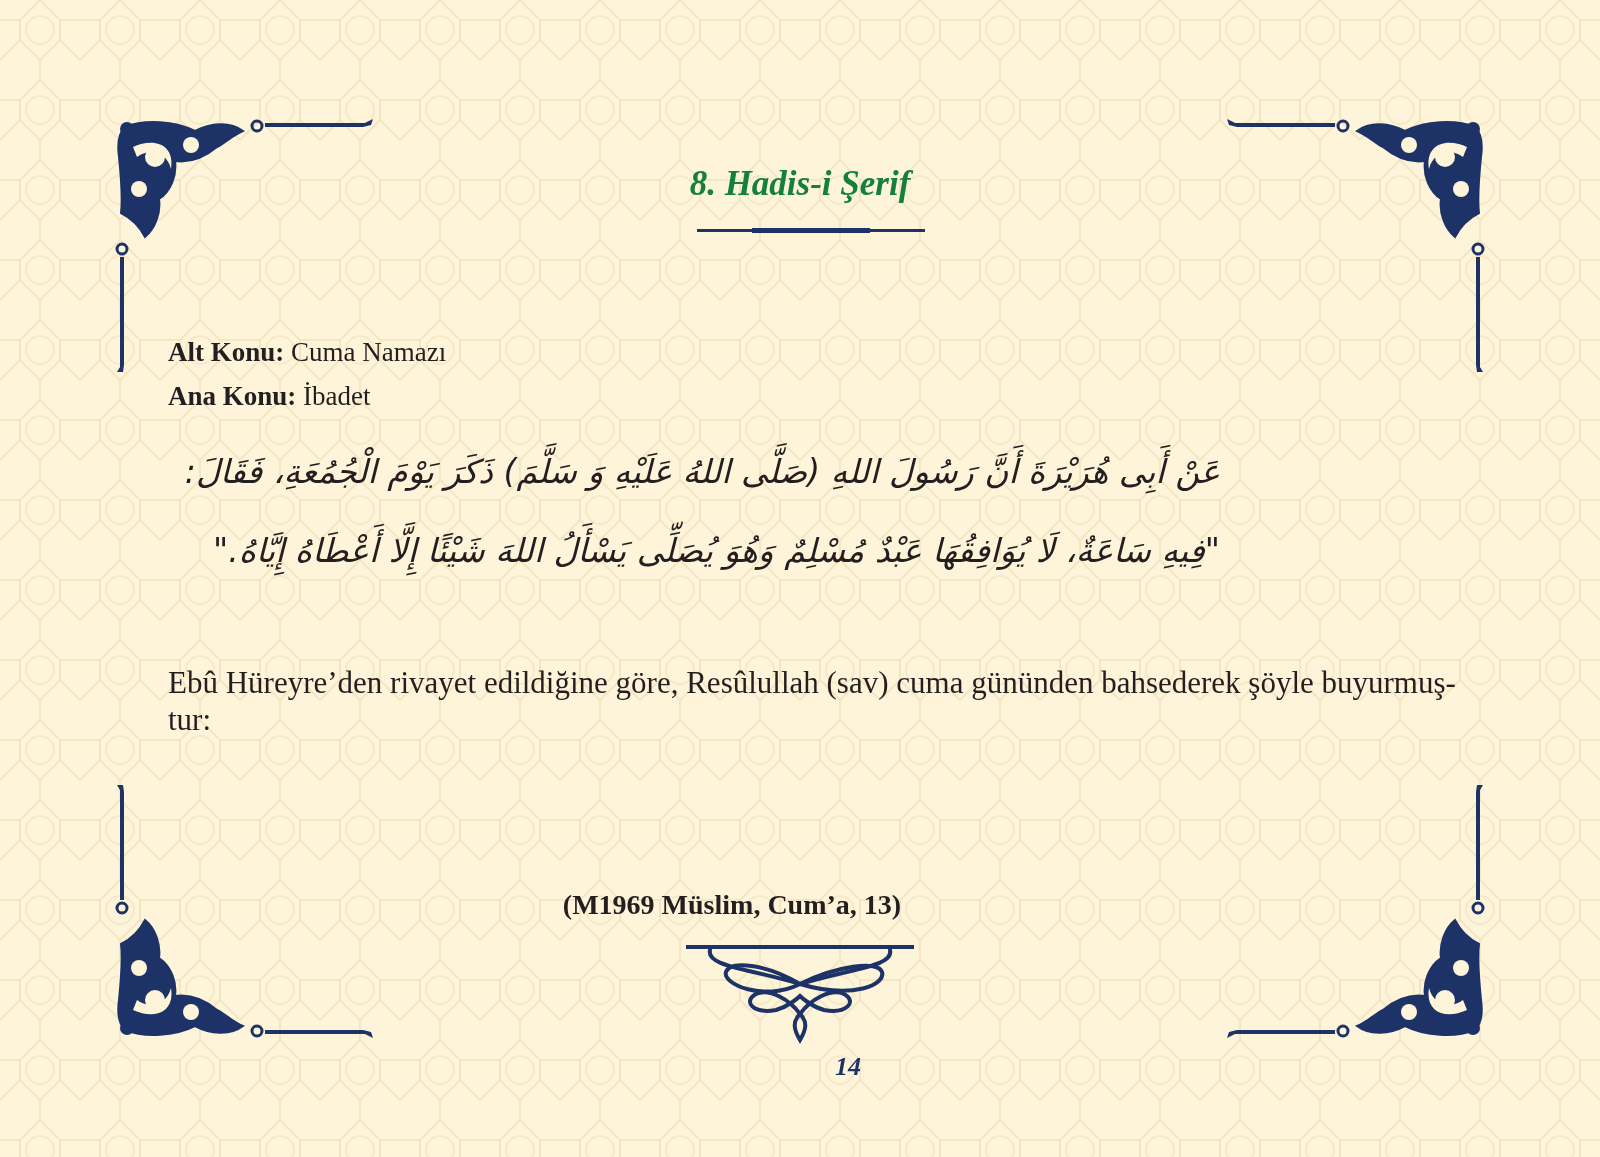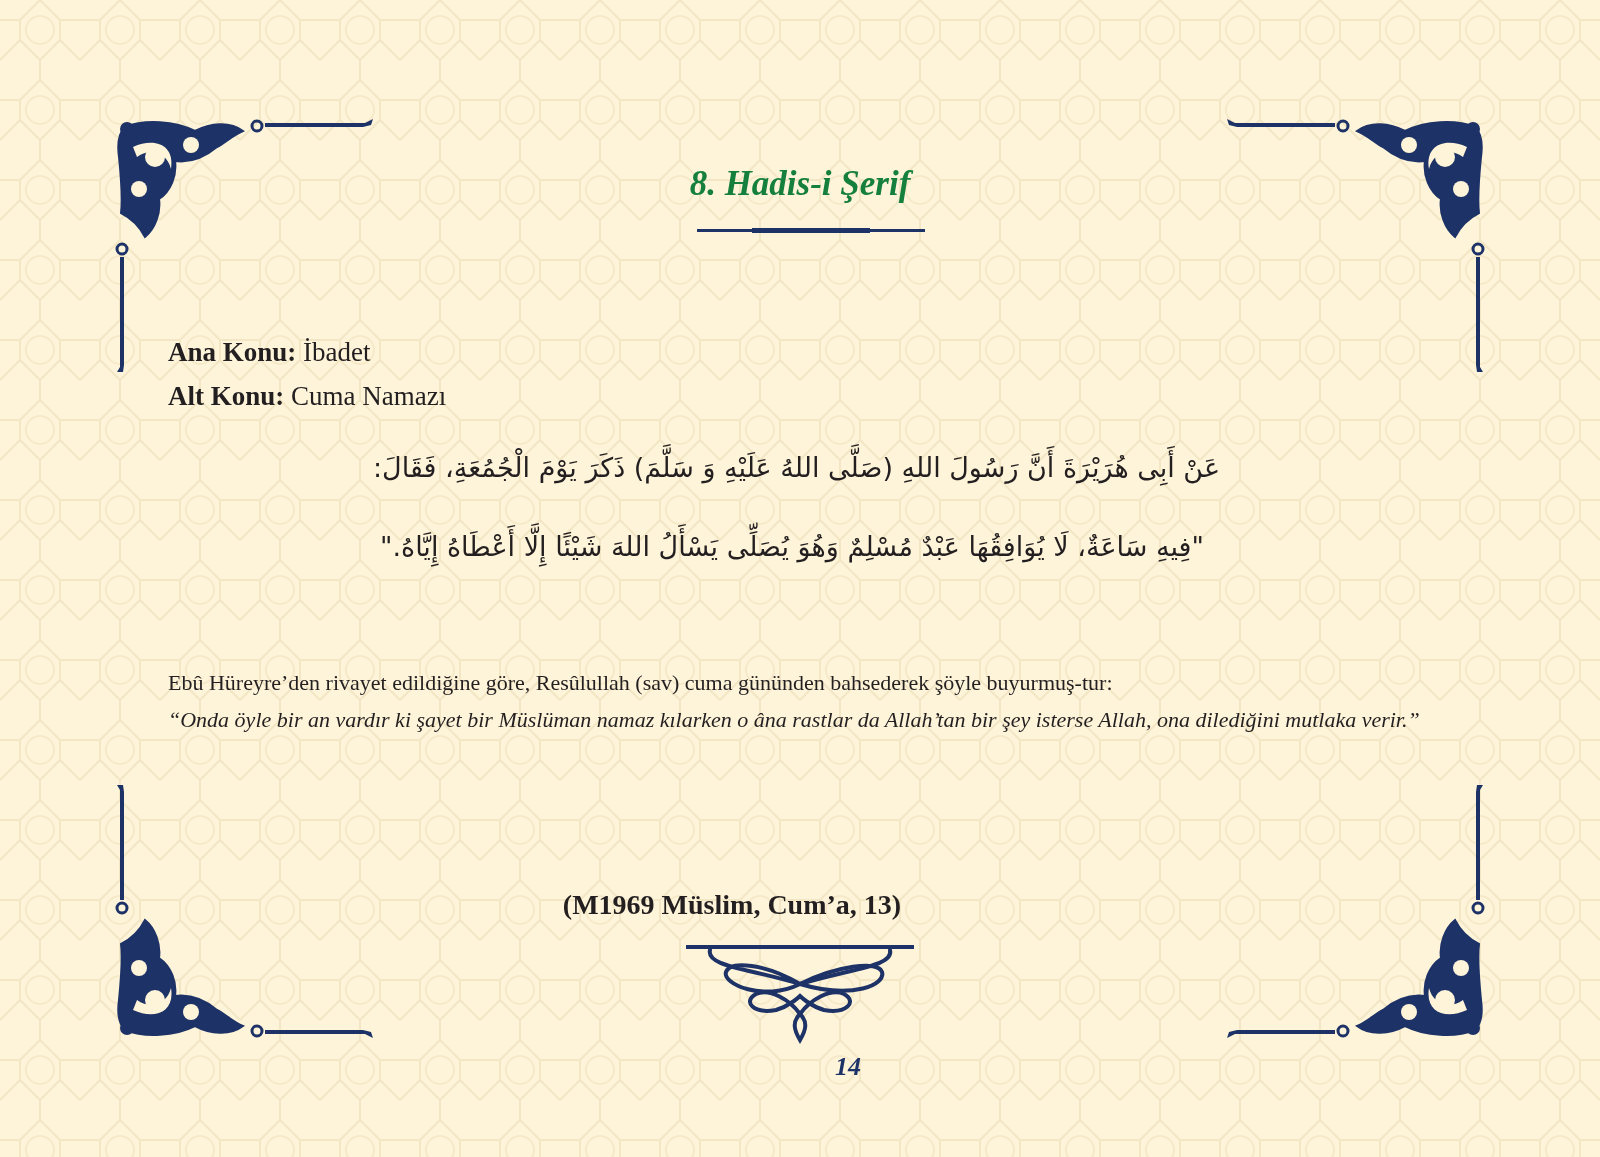--- a/index.html
+++ b/index.html
@@ -71,34 +71,35 @@
   }
   .meta .label { font-weight: bold; }
 
   .arabic {
     position: absolute;
     left: 380px;
     width: 840px;
     direction: rtl;
     text-align: left;
     font-family: "DejaVu Sans", sans-serif;
-    font-size: 27px;
+    font-size: 33px;
     color: #231f20;
     z-index: 2;
     white-space: nowrap;
+    font-style: italic;
   }
   .arabic.l1 { top: 452px; }
   .arabic.l2 { top: 531px; }
 
   .translation {
     position: absolute;
     left: 168px;
     top: 664px;
     width: 1290px;
-    font-size: 22px;
+    font-size: 31px;
     line-height: 37px;
     z-index: 2;
   }
   .translation .quote { font-style: italic; }
 
   .source {
     position: absolute;
     top: 889px;
     left: 0;
     width: 1464px;
@@ -199,33 +200,32 @@
   </g>
 </svg>
 
 <div class="title">8. Hadis-i Şerif</div>
 <div class="title-rule">
     <div class="thick"></div>
   </div>
 
 <div class="meta">
   <div>
+    <span class="label">Alt Konu:</span><span> Cuma Namazı</span>
+  </div>
+  <div>
     <span class="label">Ana Konu:</span><span> İbadet</span>
   </div>
-  <div>
-    <span class="label">Alt Konu:</span><span> Cuma Namazı</span>
-  </div>
 </div>
 
 <div class="arabic l1" lang="ar">عَنْ أَبِى هُرَيْرَةَ أَنَّ رَسُولَ اللهِ (صَلَّى اللهُ عَلَيْهِ وَ سَلَّمَ) ذَكَرَ يَوْمَ الْجُمُعَةِ، فَقَالَ:</div>
 <div class="arabic l2" lang="ar">"فِيهِ سَاعَةٌ، لَا يُوَافِقُهَا عَبْدٌ مُسْلِمٌ وَهُوَ يُصَلِّى يَسْأَلُ اللهَ شَيْئًا إِلَّا أَعْطَاهُ إِيَّاهُ."</div>
 
 <div class="translation">
   <div>Ebû Hüreyre’den rivayet edildiğine göre, Resûlullah (sav) cuma gününden bahsederek şöyle buyurmuş-tur:</div>
-  <div class="quote">“Onda öyle bir an vardır ki şayet bir Müslüman namaz kılarken o âna rastlar da Allah’tan bir şey isterse Allah, ona dilediğini mutlaka verir.”</div>
 </div>
 
 <div class="source">(M1969 Müslim, Cum’a, 13)</div>
 
 <svg class="flourish" viewBox="0 0 228 100" xmlns="http://www.w3.org/2000/svg">
   <g fill="none" stroke="#1d3266" stroke-width="4" stroke-linecap="round">
     <line x1="0" y1="3" x2="228" y2="3" stroke-width="4"></line>
     <path d="M24 6 C20 22 60 24 114 40 C168 56 200 40 196 28 C192 16 150 22 114 40 C78 58 36 40 40 28 C44 16 80 20 114 40"></path>
     <path d="M204 6 C208 22 168 24 114 40"></path>
     <path d="M70 50 C56 58 68 70 90 66 C104 62 114 52 114 52 C114 52 124 62 138 66 C160 70 172 58 158 50 C144 44 124 56 114 70 C104 56 84 44 70 50 Z"></path>

